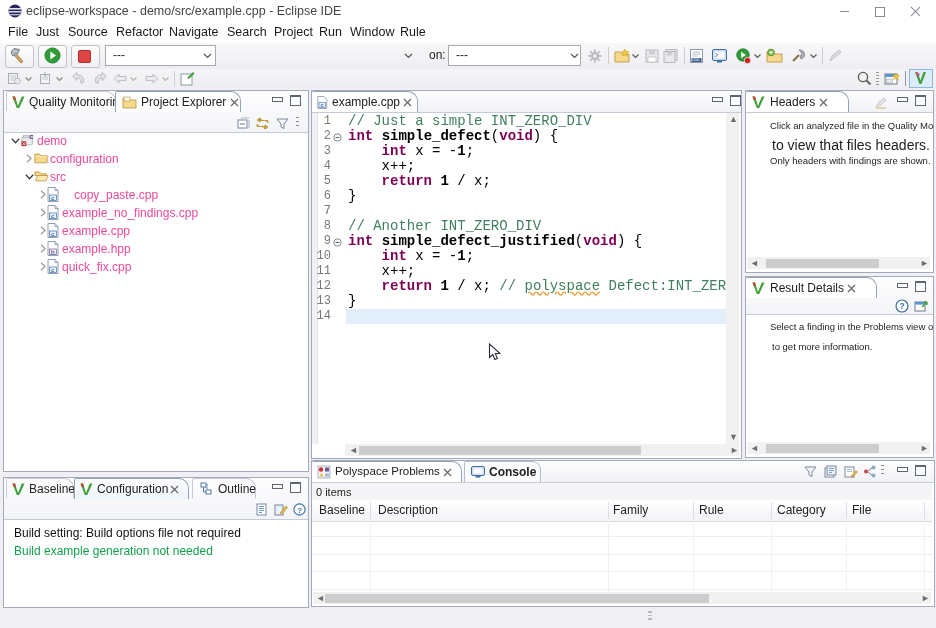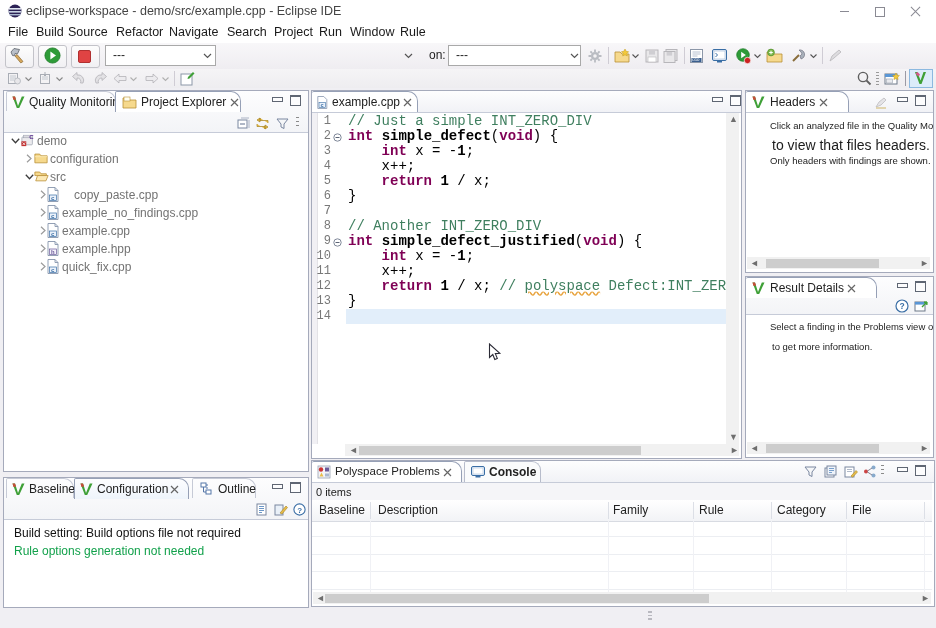--- a/index.html
+++ b/index.html
@@ -39,21 +39,21 @@
   <div class="ab" style="left:26px;top:0;height:22px;line-height:22px;font-size:12.5px;color:#444;">eclipse-workspace - demo/src/example.cpp - Eclipse IDE</div>
   <div class="ab" style="left:840px;top:11px;width:9px;height:1px;background:#8a8a93;"></div>
   <div class="ab" style="left:875px;top:7px;width:8px;height:8px;border:1px solid #8a8a93;"></div>
   <svg class="ab" style="left:910px;top:6px" width="11" height="11" viewBox="0 0 12 12">
     <path d="M1 1 L11 11 M11 1 L1 11" stroke="#8a8a93" stroke-width="1.1"></path>
   </svg>
 </div>
 
 <div class="ab" style="left:0;top:22px;width:936px;height:21px;background:#fff;font-size:12.5px;color:#1a1a1a;">
   <span class="ab" style="left:8px;top:3px">File</span>
-  <span class="ab" style="left:36px;top:3px">Build</span>
+  <span class="ab" style="left:36px;top:3px">Just</span>
   <span class="ab" style="left:68px;top:3px">Source</span>
   <span class="ab" style="left:116px;top:3px">Refactor</span>
   <span class="ab" style="left:169px;top:3px">Navigate</span>
   <span class="ab" style="left:227px;top:3px">Search</span>
   <span class="ab" style="left:274px;top:3px">Project</span>
   <span class="ab" style="left:319px;top:3px">Run</span>
   <span class="ab" style="left:350px;top:3px">Window</span>
   <span class="ab" style="left:400px;top:3px">Rule</span>
 </div>
 
@@ -255,21 +255,21 @@
   <svg class="ab" style="left:251px;top:26px" width="15" height="13" viewBox="0 0 15 13">
     <path d="M5 1 L5 3.5 L13 3.5 L13 6 M5 1 L2 3 L5 5 Z" fill="#e8bd4a" stroke="#a5821f" stroke-width="0.7"></path>
     <path d="M10 12 L10 9.5 L2 9.5 L2 7 M10 12 L13 10 L10 8 Z" fill="#e8bd4a" stroke="#a5821f" stroke-width="0.7"></path>
   </svg>
   <svg class="ab" style="left:272px;top:26px" width="13" height="13" viewBox="0 0 13 13">
     <path d="M1 2 L12 2 L8 7 L8 11.5 L5 10 L5 7 Z" fill="#f5f6f8" stroke="#7a87a0" stroke-width="1"></path>
   </svg>
   <div class="ab" style="left:292px;top:26px;width:3px;height:12px;color:#777;
      background:repeating-linear-gradient(#8a8a8a 0 1.4px,transparent 1.4px 4px);"></div>
 
-  <div class="ab" style="left:0;top:38px;right:0;bottom:0;font-size:12px;color:#737373;overflow:hidden;">
+  <div class="ab" style="left:0;top:38px;right:0;bottom:0;font-size:12px;color:#ec4899;overflow:hidden;">
 
     <div class="ab" style="left:0;top:3px;height:18px;width:100%;">
       <svg class="ab" style="left:7px;top:6px" width="9" height="6" viewBox="0 0 9 6">
           <path d="M0.8 0.8 L4.5 4.8 L8.2 0.8" stroke="#3c3c3c" stroke-width="1.3" fill="none"></path>
         </svg>
       <svg class="ab" style="left:17px;top:1px" width="14" height="14" viewBox="0 0 16 15">
         <rect x="1" y="4" width="12" height="9" rx="1" fill="#ecebee" stroke="#9aa0ae" stroke-width="0.8"></rect>
         <rect x="3" y="2" width="10" height="3" fill="#dcdbe0" stroke="#9aa0ae" stroke-width="0.6"></rect>
         <text x="9.5" y="6.5" font-size="7" font-weight="bold" fill="#5c2d91" font-family="Liberation Sans">C</text>
         <rect x="0.5" y="9" width="5.5" height="5.5" fill="#c03030"></rect>
@@ -524,21 +524,21 @@
   <svg class="ab" style="left:270px;top:25px" width="14" height="13" viewBox="0 0 14 13">
     <rect x="1" y="2" width="8" height="10" fill="#e9f0f8" stroke="#7a87a0"></rect>
     <path d="M6 10 L12 3 L13.5 4.5 L8 11 Z" fill="#e8bd4a" stroke="#a5821f" stroke-width="0.6"></path>
   </svg>
   <svg class="ab" style="left:289px;top:25px" width="13" height="13" viewBox="0 0 13 13">
     <circle cx="6.5" cy="6.5" r="5.6" fill="#fff" stroke="#3a6ea5" stroke-width="1.1"></circle>
     <text x="4.2" y="9.5" font-size="8" font-weight="bold" fill="#3a6ea5" font-family="Liberation Sans">?</text>
   </svg>
 
   <div class="ab" style="left:10px;top:48px;font-size:12px;color:#111;white-space:nowrap;">Build setting: Build options file not required</div>
-  <div class="ab" style="left:10px;top:66px;font-size:12px;color:#12a14b;white-space:nowrap;">Rule options generation not needed</div>
+  <div class="ab" style="left:10px;top:66px;font-size:12px;color:#12a14b;white-space:nowrap;">Build example generation not needed</div>
 </div>
 
 <div class="panel" style="left:311px;top:460px;width:622px;height:145px;">
   <div class="tabbar" style="background:linear-gradient(#fdfdfe,#f1f2f6);"></div>
   <div class="tabsel" style="left:0;width:150px;border-left:none;"></div>
   <svg class="ab" style="left:5px;top:4px" width="14" height="14" viewBox="0 0 14 14">
     <rect x="1" y="1" width="12" height="12" fill="#f3f4f8" stroke="#9aa2b2" stroke-width="0.8"></rect>
     <circle cx="4" cy="4.5" r="2.2" fill="#cc3333"></circle>
     <path d="M8 2.5 h4 v4 h-4 z" fill="#6a5a9a"></path>
     <path d="M2.5 11.5 l2-4 2 4 z" fill="#e8bd4a"></path>

